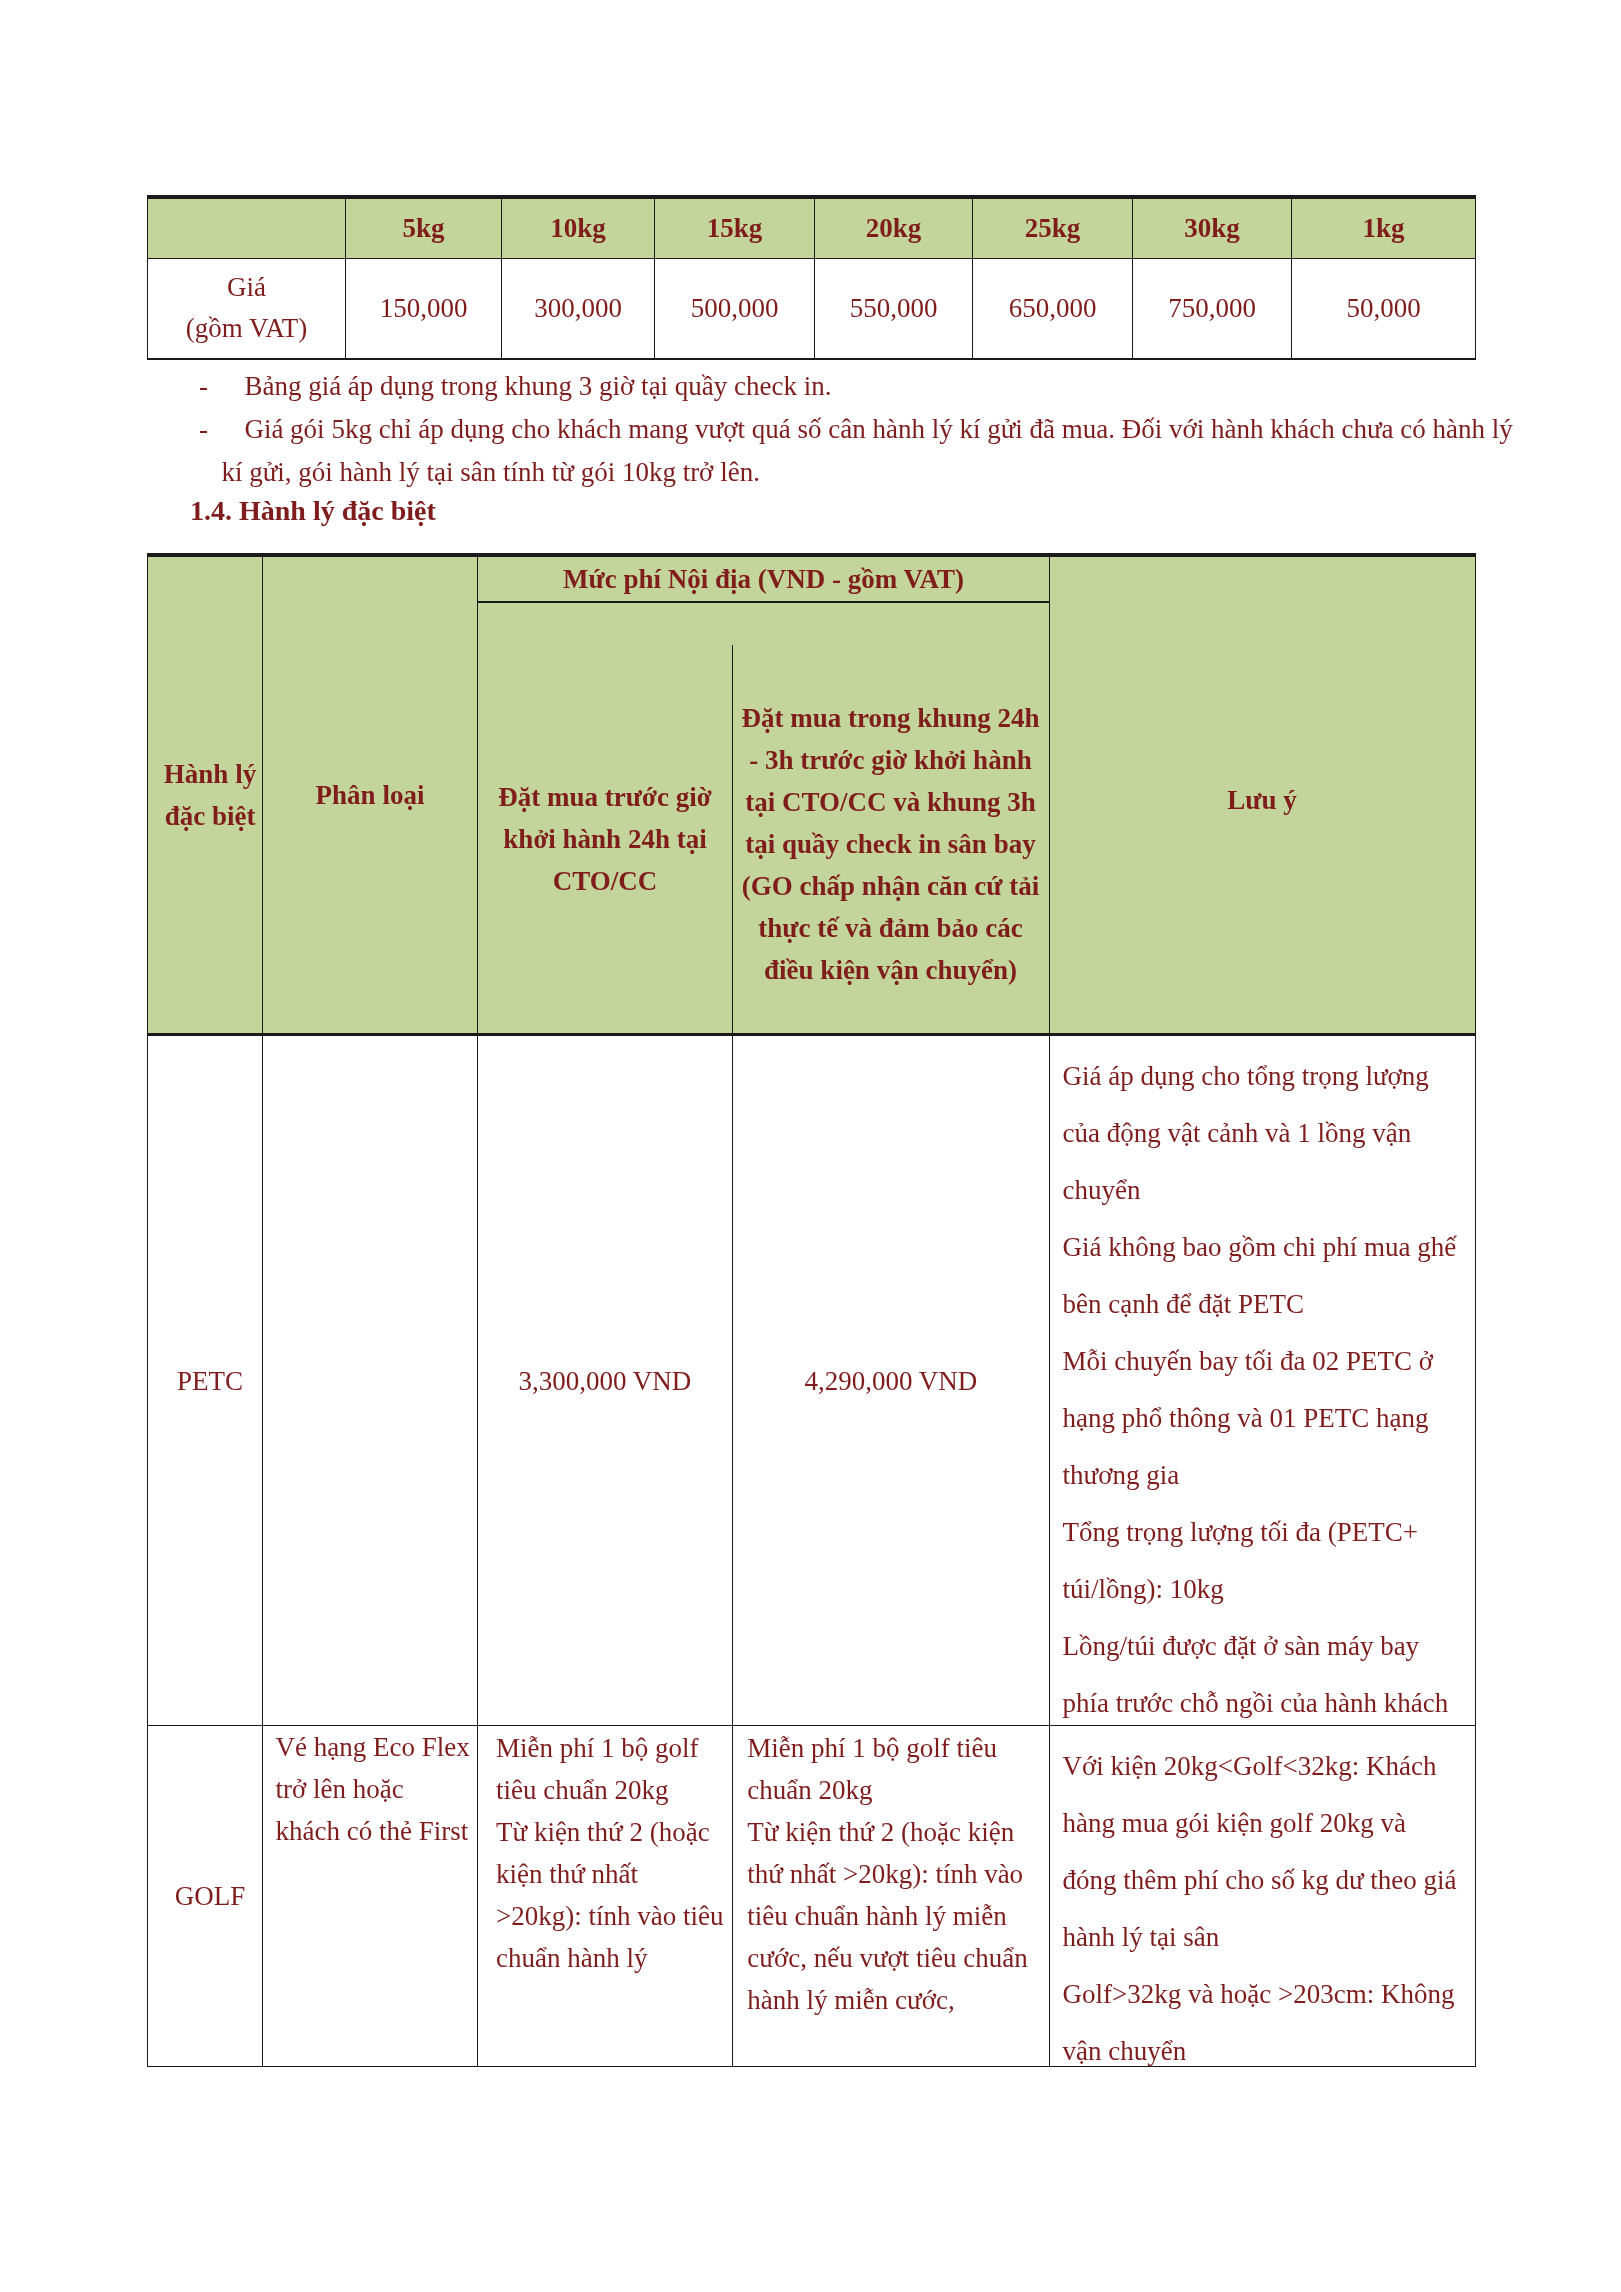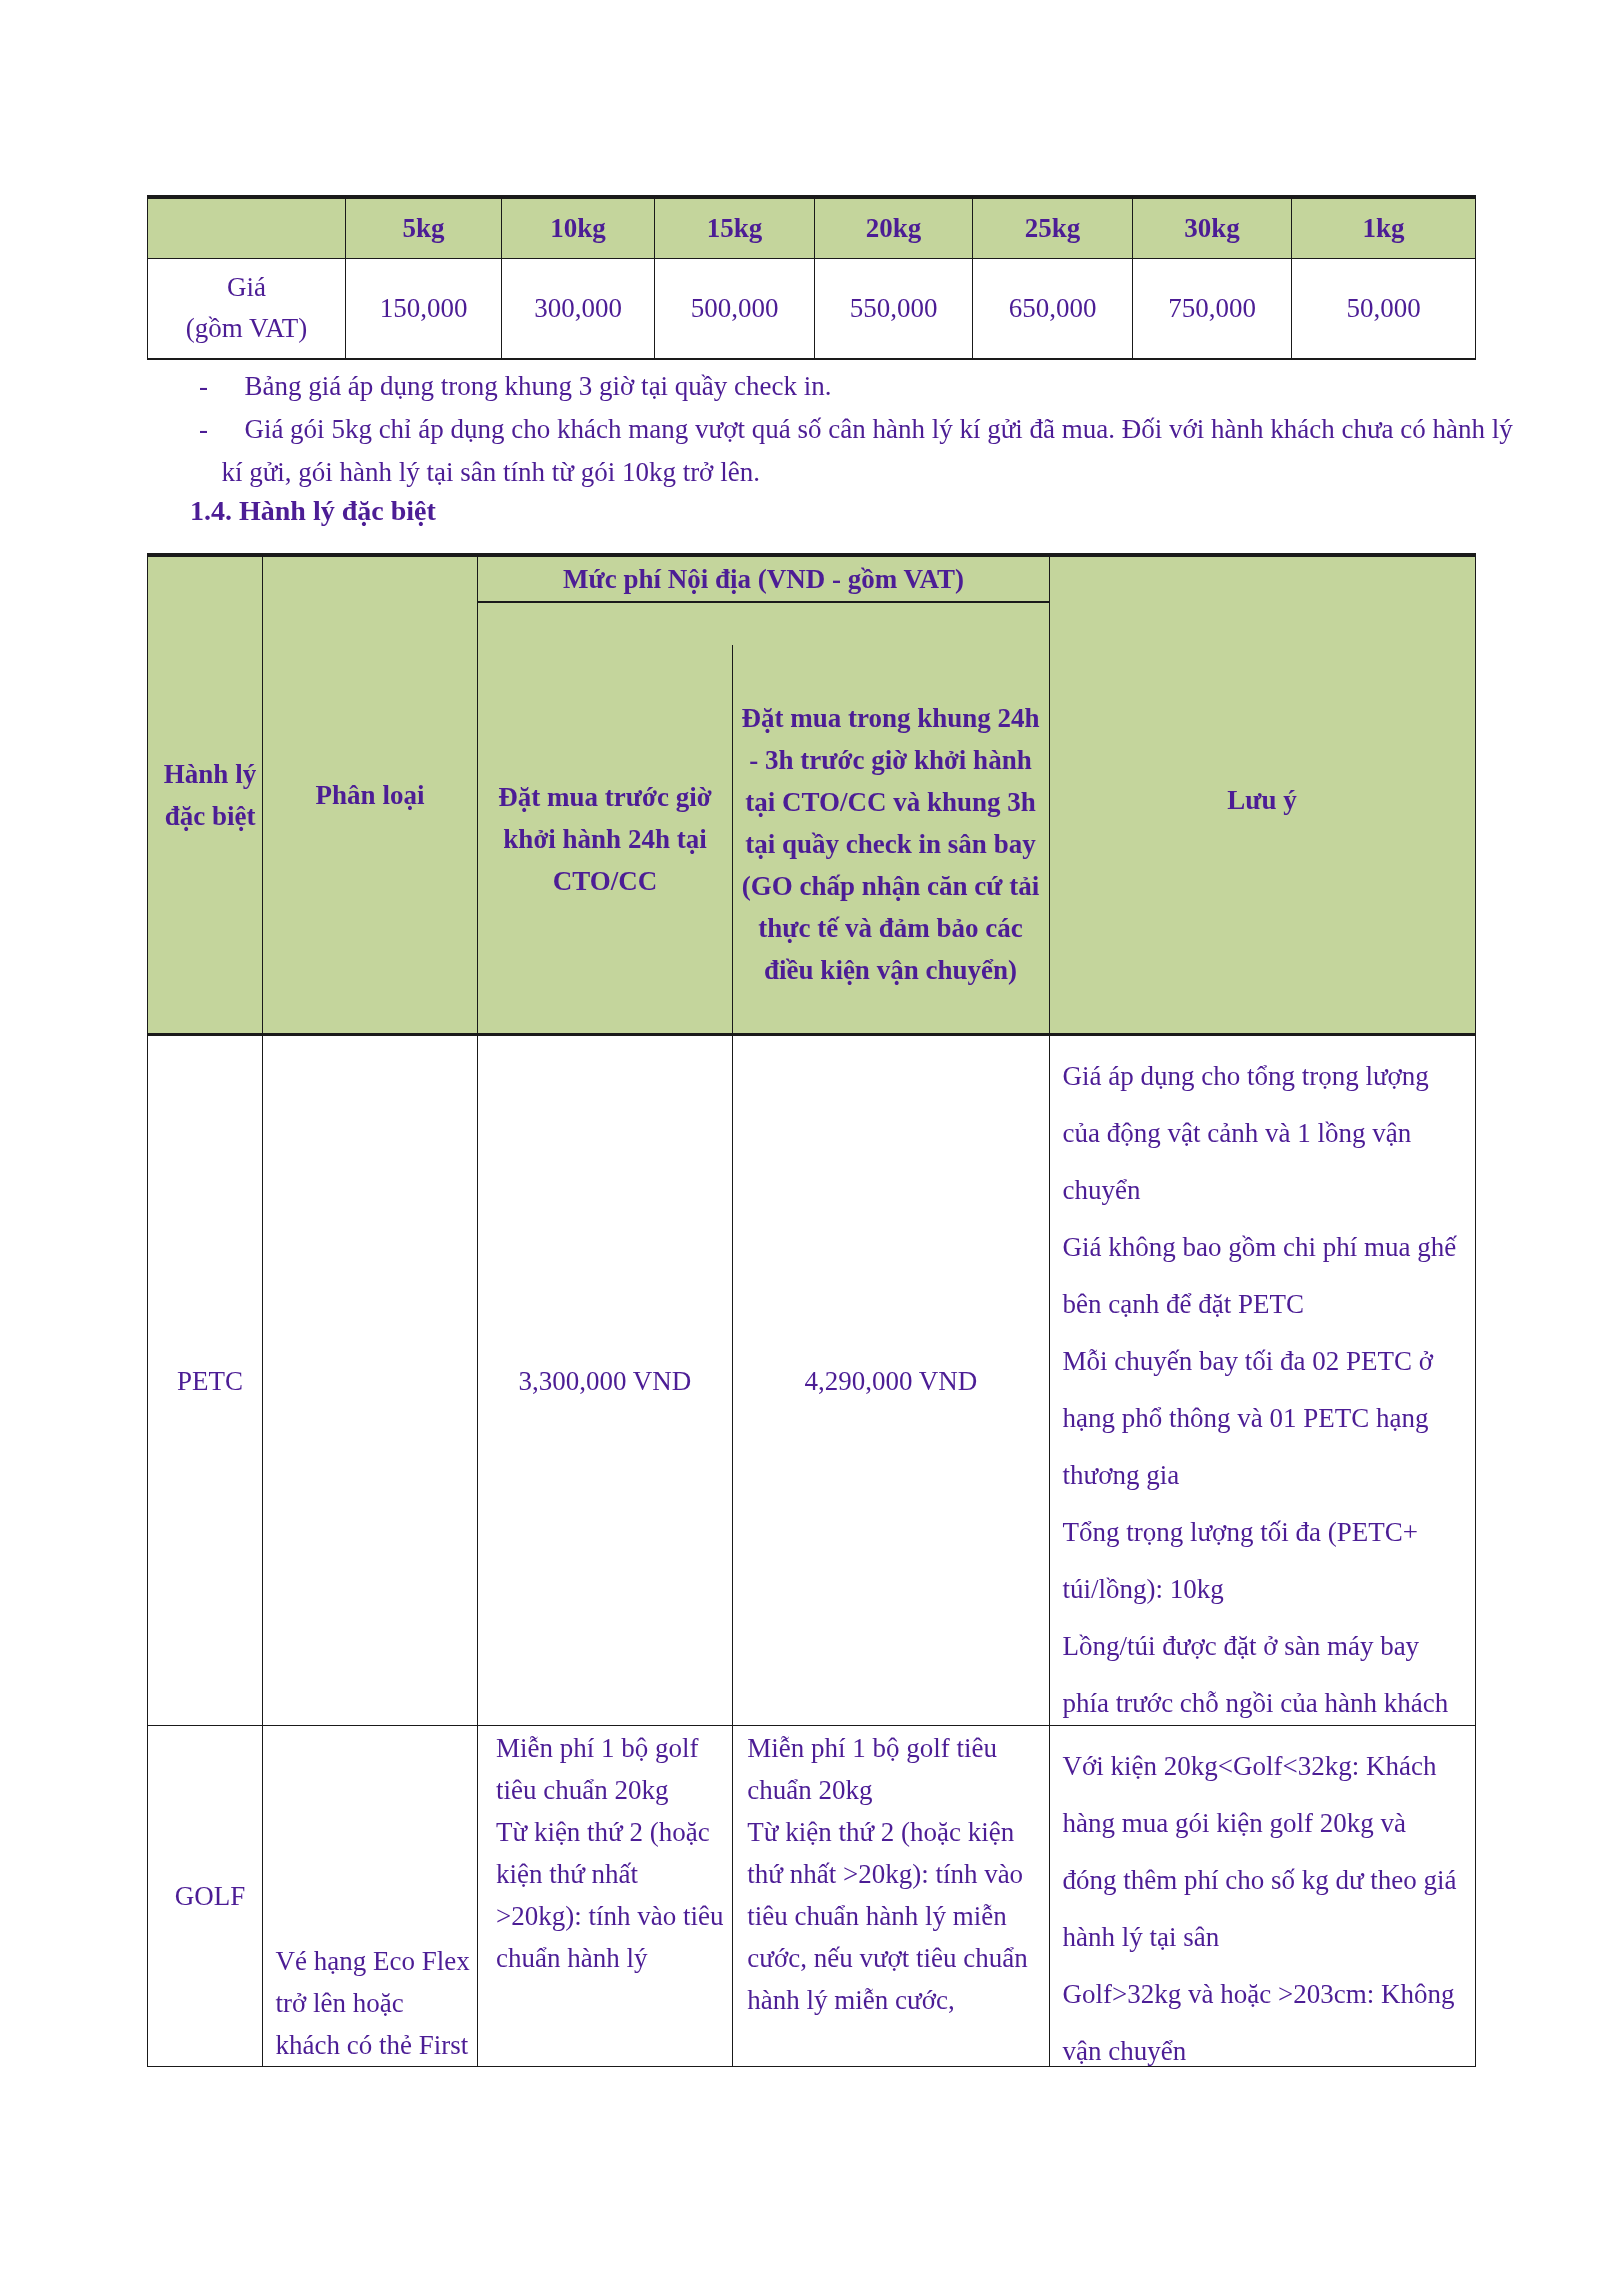--- a/index.html
+++ b/index.html
@@ -3,21 +3,21 @@
 <meta charset="utf-8">
 <style>
   * { box-sizing: border-box; margin: 0; padding: 0; }
   html, body { background: #ffffff; }
   .page {
     position: relative;
     width: 1622px;
     height: 2293px;
     background: #ffffff;
     font-family: "Liberation Serif", "DejaVu Serif", serif;
-    color: #4c1d95;
+    color: #7f1d1d;
     font-size: 27px;
     overflow: hidden;
   }
 
   
   .t1 {
     position: absolute;
     left: 147px;
     top: 195px;
     border-collapse: collapse;
@@ -94,21 +94,21 @@
   .c34 .fee-merged {
     height: 46px;
     border-bottom: 2.7px solid #1a1a1a;
     display: flex; align-items: center; justify-content: center;
     line-height: 41px;
   }
   .c34 .fee-split { flex: 1; display: flex; }
   .c34 .fee-split .c3 { text-align: center; }
   .c34 .fee-split .c4 { width: 315px; text-align: center; }
   .cc { display: flex; align-items: center; justify-content: center; text-align: center; }
-  .vc-left { display: flex; align-items: flex-end; }
+  .vc-left { display: flex; align-items: flex-start; }
   .petc-row { height: 690px; }
   .golf-row { height: 340px; }
   .cell .pad { width: 100%; }
   .notes-cell { padding: 2.7px 9px 0 12.5px; line-height: 57px; }
   .golf-fee3 { padding: 0.9px 7.2px 0 18px; line-height: 42px; }
   .golf-fee4 { padding: 0.9px 7.2px 0 14.3px; line-height: 42px; }
   .golf-class { padding: 0 7.2px 0 12.5px; line-height: 42px; }
   .hdr-c4 { padding: 0 5.4px; }
 </style>
 </head>

